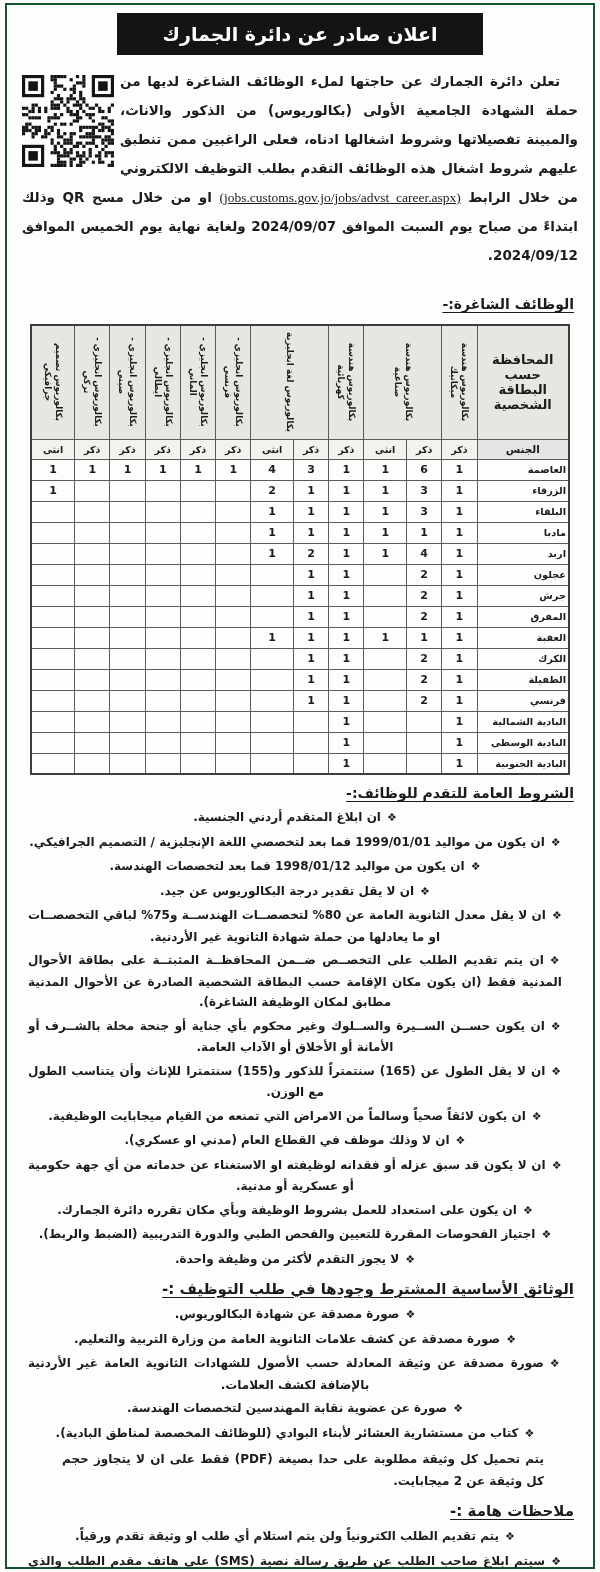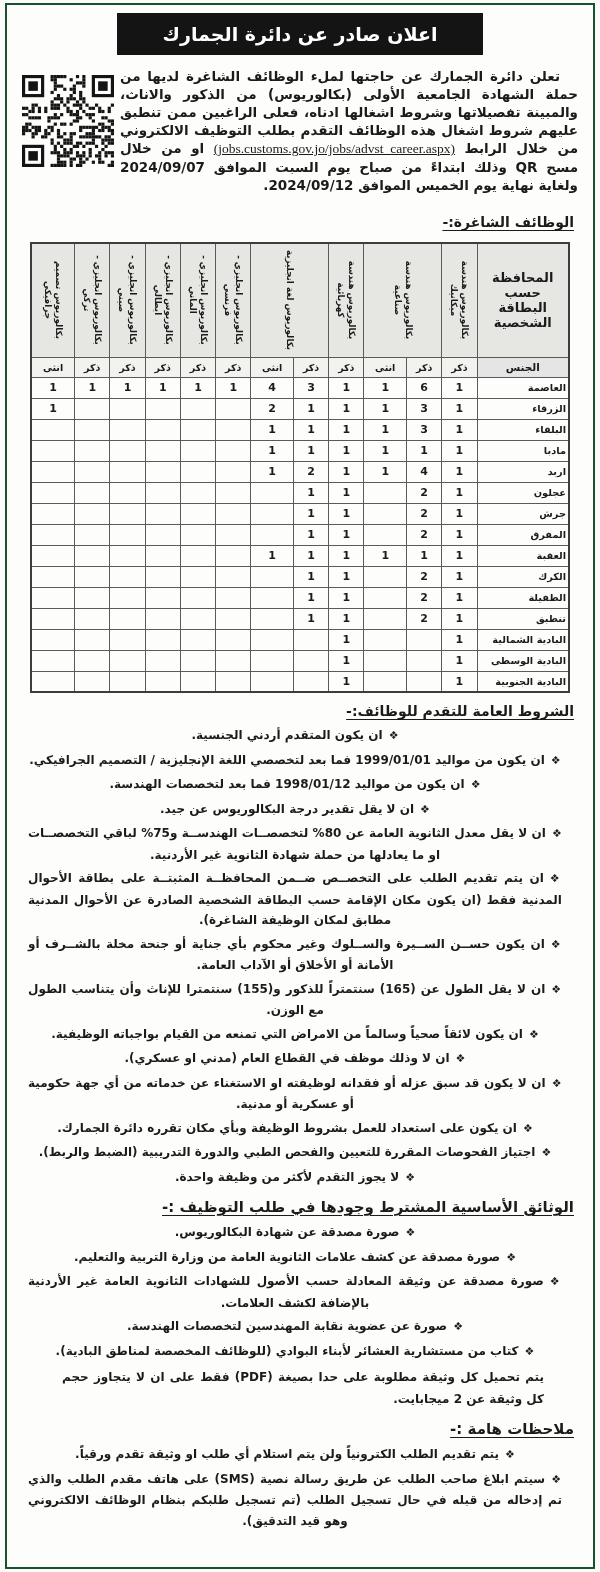--- a/index.html
+++ b/index.html
@@ -6,21 +6,21 @@
     background:#fbfbf9;font-family:"DejaVu Sans",sans-serif;color:var(--text,#1b1b1b);}
   .frame{position:absolute;top:3px;right:5px;left:5px;bottom:3px;
     border:2px solid #14532d;padding:2px 15px 0 15px;box-sizing:border-box;background:#fdfdfb;}
   
   .title-box{width:fit-content;margin:6px auto 10px;background:var(--title_bg,#141414);
     color:var(--title_text,#fff);font-size:19px;font-weight:800;padding:9px 46px;line-height:24px;}
   
   .intro{overflow:hidden;}
   .qr-wrap{float:left;width:92px;height:96px;margin:8px 6px 6px 0;}
   .qr-wrap svg{width:100%;height:100%;}
-  .intro-text{margin:2px 0 10px;font-size:13.5px;font-weight:700;line-height:18px;
+  .intro-text{margin:2px 0 16px;font-size:13.5px;font-weight:700;line-height:29px;
     text-align:justify;text-align-last:right;}
   .intro-text .lead-indent{display:inline-block;width:18px;}
   .url{font-family:"Liberation Serif",serif;font-weight:400;font-size:13.5px;
     text-decoration:underline;color:#1b1b1b;}
   
   .sec-title{font-size:14px;font-weight:800;text-align:right;margin:10px 4px 6px;
     text-decoration:underline;text-underline-offset:3px;}
   .sec-title.big{font-size:15px;}
   
   table.vac{direction:rtl;border-collapse:collapse;margin:12px auto 0;width:540px;
@@ -546,21 +546,21 @@
           <td class="val">1</td>
           <td class="val"></td>
           <td class="val"></td>
           <td class="val"></td>
           <td class="val"></td>
           <td class="val"></td>
           <td class="val"></td>
           <td class="val"></td>
         </tr>
         <tr>
-          <td class="gov">تنطبق</td>
+          <td class="gov">فرنسي</td>
           <td class="val">1</td>
           <td class="val">2</td>
           <td class="val"></td>
           <td class="val">1</td>
           <td class="val">1</td>
           <td class="val"></td>
           <td class="val"></td>
           <td class="val"></td>
           <td class="val"></td>
           <td class="val"></td>
@@ -610,29 +610,29 @@
           <td class="val"></td>
           <td class="val"></td>
           <td class="val"></td>
           <td class="val"></td>
         </tr>
       </tbody>
     </table>
 
   <div class="sec-title">الشروط العامة للتقدم للوظائف:-</div>
   <ul class="blist" id="conditions-list">
-      <li><span class="blt">❖</span><span>ان يكون المتقدم أردني الجنسية.</span></li>
+      <li><span class="blt">❖</span><span>ان ابلاغ المتقدم أردني الجنسية.</span></li>
       <li><span class="blt">❖</span><span>ان يكون من مواليد 1999/01/01 فما بعد لتخصصي اللغة الإنجليزية / التصميم الجرافيكي.</span></li>
       <li><span class="blt">❖</span><span>ان يكون من مواليد 1998/01/12 فما بعد لتخصصات الهندسة.</span></li>
       <li><span class="blt">❖</span><span>ان لا يقل تقدير درجة البكالوريوس عن جيد.</span></li>
       <li><span class="blt">❖</span><span>ان لا يقل معدل الثانوية العامة عن 80% لتخصصــات الهندســة و75% لباقي التخصصــات او ما يعادلها من حملة شهادة الثانوية غير الأردنية.</span></li>
       <li><span class="blt">❖</span><span>ان يتم تقديم الطلب على التخصــص ضــمن المحافظــة المثبتــة على بطاقة الأحوال المدنية فقط (ان يكون مكان الإقامة حسب البطاقة الشخصية الصادرة عن الأحوال المدنية مطابق لمكان الوظيفة الشاغرة).</span></li>
       <li><span class="blt">❖</span><span>ان يكون حســن الســيرة والســلوك وغير محكوم بأي جناية أو جنحة مخلة بالشــرف أو الأمانة أو الأخلاق أو الآداب العامة.</span></li>
       <li><span class="blt">❖</span><span>ان لا يقل الطول عن (165) سنتمتراً للذكور و(155) سنتمترا للإناث وأن يتناسب الطول مع الوزن.</span></li>
-      <li><span class="blt">❖</span><span>ان يكون لائقاً صحياً وسالماً من الامراض التي تمنعه من القيام بواجباته الوظيفية.</span></li>
+      <li><span class="blt">❖</span><span>ان يكون لائقاً صحياً وسالماً من الامراض التي تمنعه من القيام ميجابايت الوظيفية.</span></li>
       <li><span class="blt">❖</span><span>ان لا وذلك موظف في القطاع العام (مدني او عسكري).</span></li>
       <li><span class="blt">❖</span><span>ان لا يكون قد سبق عزله أو فقدانه لوظيفته او الاستغناء عن خدماته من أي جهة حكومية أو عسكرية أو مدنية.</span></li>
       <li><span class="blt">❖</span><span>ان يكون على استعداد للعمل بشروط الوظيفة وبأي مكان تقرره دائرة الجمارك.</span></li>
       <li><span class="blt">❖</span><span>اجتياز الفحوصات المقررة للتعيين والفحص الطبي والدورة التدريبية (الضبط والربط).</span></li>
       <li><span class="blt">❖</span><span>لا يجوز التقدم لأكثر من وظيفة واحدة.</span></li>
     </ul>
 
   <div class="sec-title big">الوثائق الأساسية المشترط وجودها في طلب التوظيف :-</div>
   <ul class="blist" id="documents-list">
       <li><span class="blt">❖</span><span>صورة مصدقة عن شهادة البكالوريوس.</span></li>

